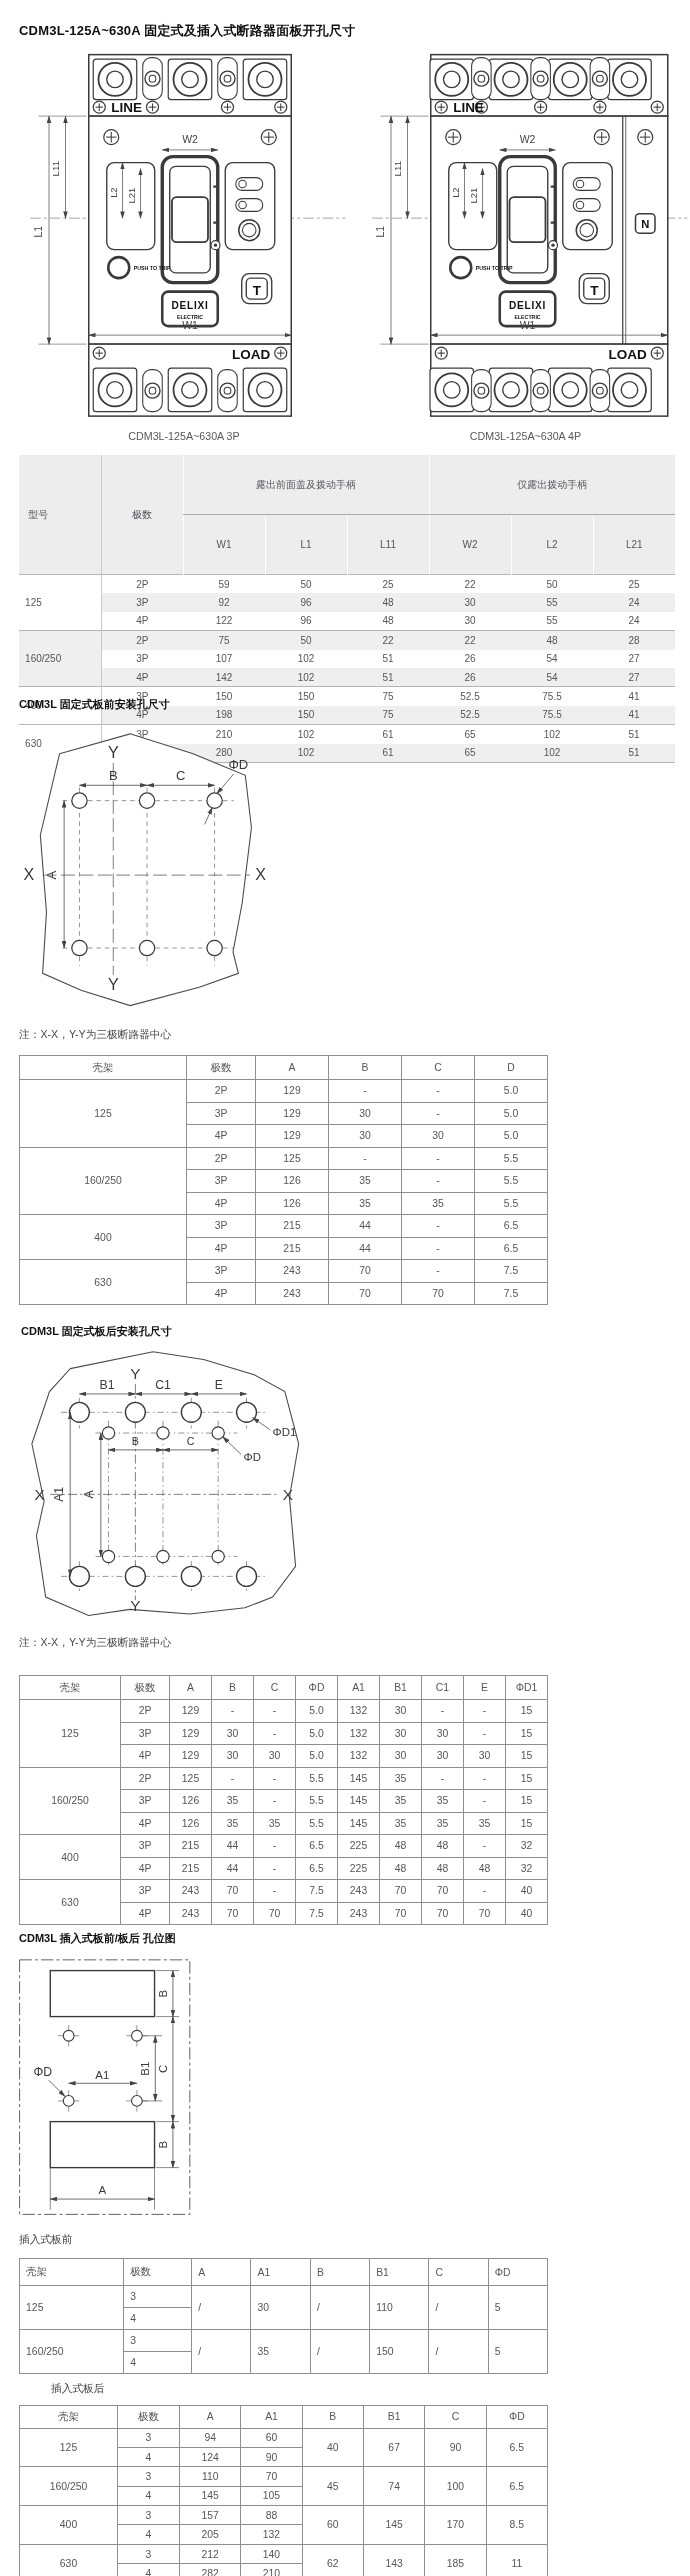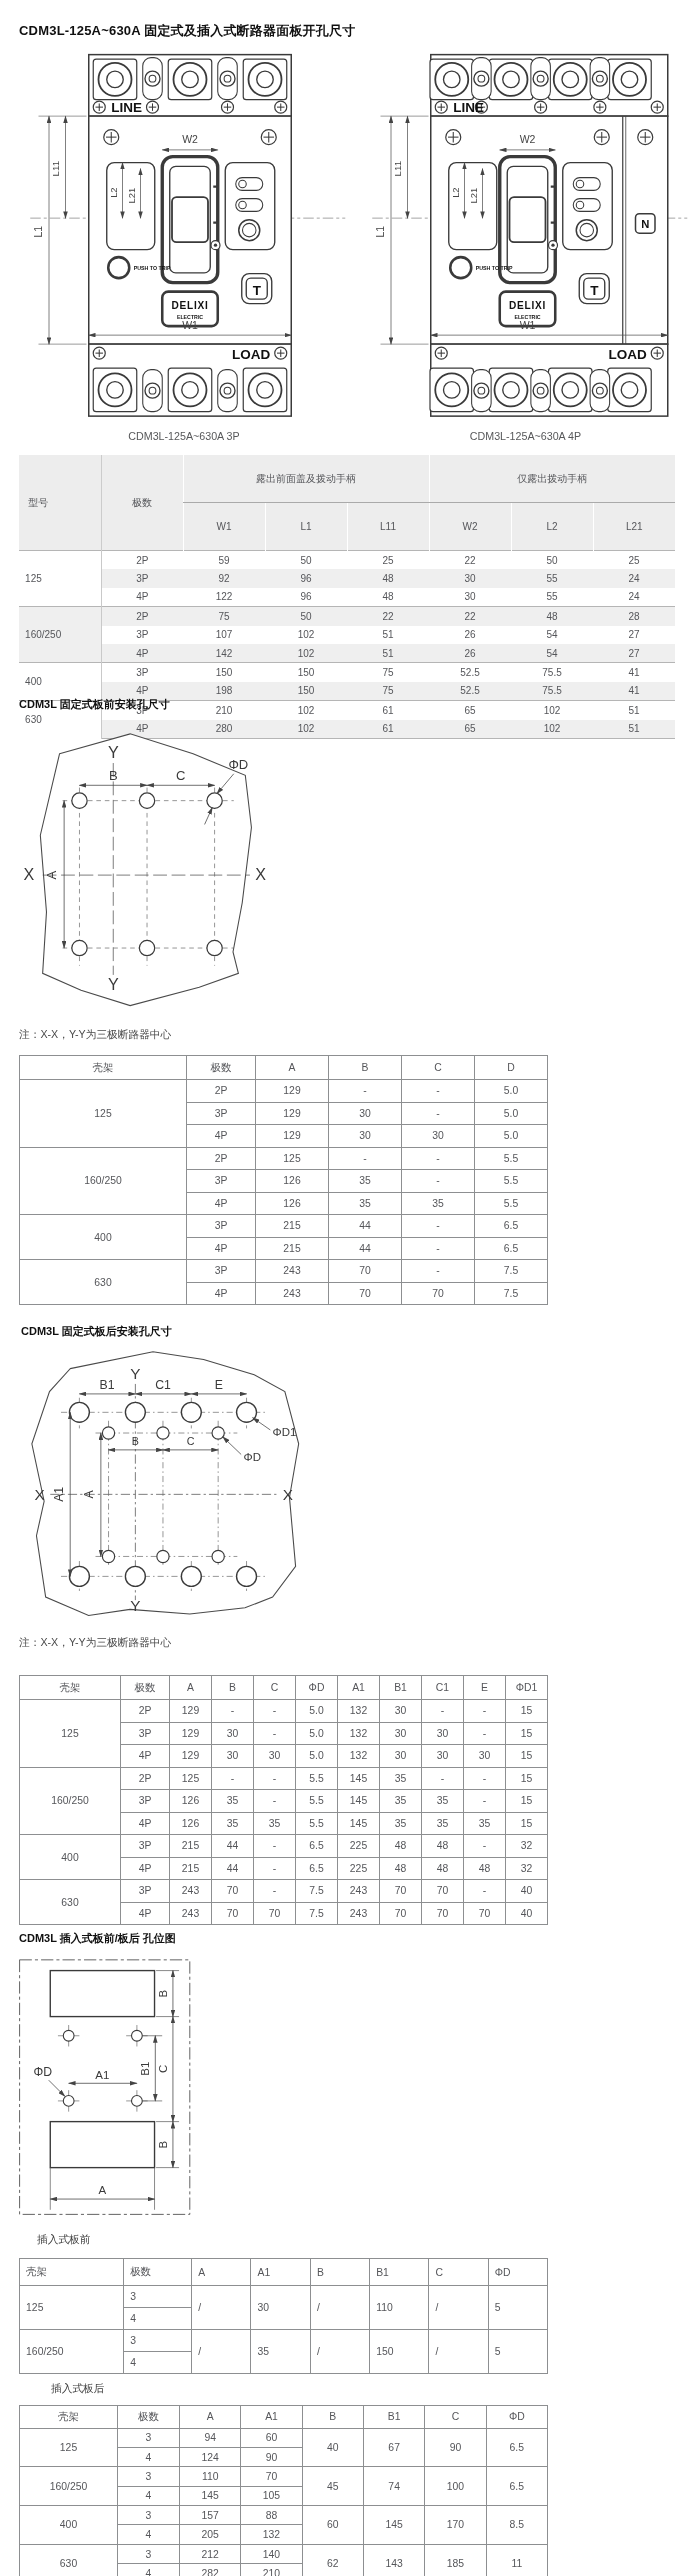--- a/index.html
+++ b/index.html
@@ -11,21 +11,21 @@
   .note{font-size:10.7px;color:#4a4a4a;}
   .sub-label{font-size:10.7px;color:#3a3a3a;}
   .fig{width:330px;}
   #figs{display:flex;left:19px;top:42px;gap:11.5px;}
   .fig-caption{font-size:10.7px;color:#57585a;text-align:center;margin-top:1.5px;}
   svg{font-family:"Liberation Sans","DejaVu Sans",sans-serif;}
 
   table{border-collapse:collapse;table-layout:fixed;}
   
   .t-strip{width:656px;font-size:10px;color:#55565a;}
-  .t-strip th{font-weight:normal;background:#ededed;border-left:1.5px solid #fff;height:23px;padding:12px;text-align:center;}
+  .t-strip th{font-weight:normal;background:#ededed;border-left:1.5px solid #fff;height:23px;padding:18px;text-align:center;}
   .t-strip thead tr:first-child th:first-child{border-left:none;}
   .t-strip th.group{border-bottom:0.8px solid #aaa;}
   .t-strip th.h-model{text-align:left;padding-left:9.2px;border-right:0.8px solid #ccc;}
   .t-strip td{height:18.4px;text-align:center;padding:0;}
   .t-strip tbody tr:nth-child(even) td{background:#efefef;}
   .t-strip td.model{background:#fff;border-right:0.8px solid #c9c9c9;text-align:left;padding-left:6.1px;}
   .t-strip tbody tr.gs td{border-top:0.8px solid #b5b5b5;}
   .t-strip tbody tr:last-child td{border-bottom:0.8px solid #b5b5b5;}
 
   
@@ -850,21 +850,21 @@
       <text x="198" y="50" text-anchor="middle" transform="rotate(-90 198 50)">B</text>
       <text x="198" y="247" text-anchor="middle" transform="rotate(-90 198 247)">B</text>
       <text x="198" y="148" text-anchor="middle" transform="rotate(-90 198 148)">C</text>
       <text x="175" y="148" text-anchor="middle" transform="rotate(-90 175 148)">B1</text>
       <text x="114" y="161" text-anchor="middle">A1</text>
       <text x="114" y="312" text-anchor="middle">A</text>
       <text x="24" y="158" text-anchor="start" font-size="16">ΦD</text>
     </g>
   </svg>
 
-  <div class="abs sub-label" style="left:19px;top:2233px;margin-left:18px;">插入式板前</div>
+  <div class="abs sub-label" style="left:19px;top:2233px;">插入式板前</div>
   <div class="abs" style="left:19px;top:2258px;" id="table4">
       <table class="t-grid">
         <thead>
           <tr>
             <th>壳架</th>
             <th>极数</th>
             <th>A</th>
             <th>A1</th>
             <th>B</th>
             <th>B1</th>

